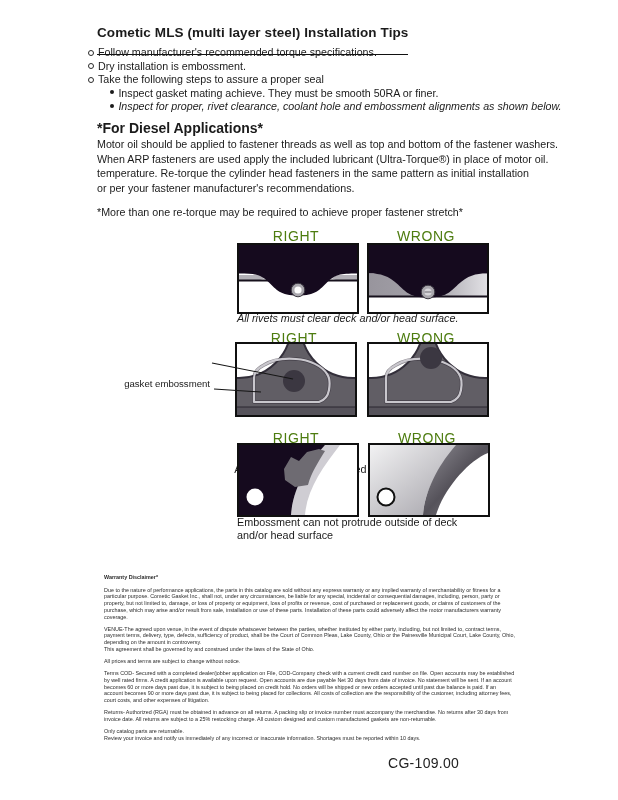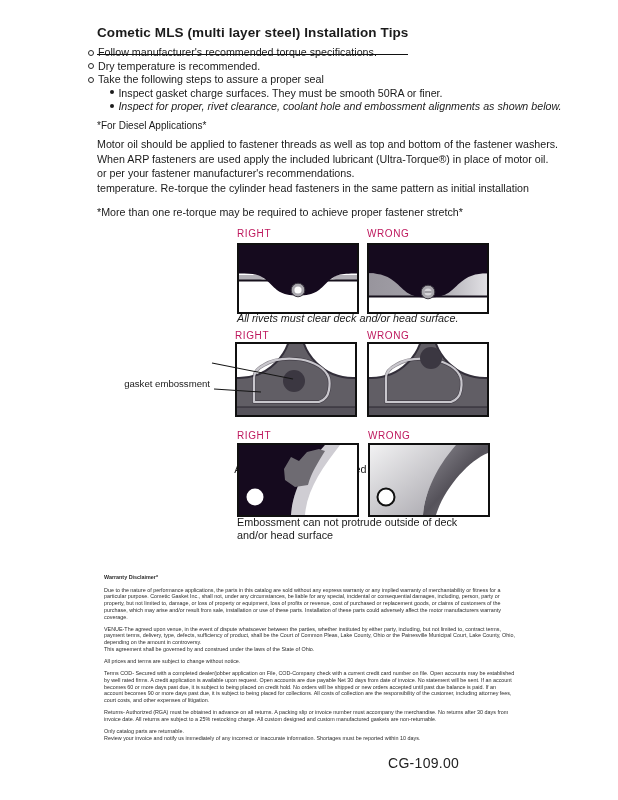--- a/index.html
+++ b/index.html
@@ -10,26 +10,26 @@
   
   .title{left:97px;top:25px;font-size:13.5px;font-weight:bold;letter-spacing:0.1px;}
   .title span{display:inline-block;border-bottom:1.6px solid #111;padding-bottom:14px;}
 
   
   .bullet-row{display:flex;align-items:flex-start;font-size:10.7px;line-height:13px;white-space:nowrap;}
   .marker-open{width:4px;height:4px;border:1.1px solid #2a2a2a;border-radius:50%;margin:3.5px 4px 0 0;flex:none;}
   .marker-fill{width:4.4px;height:4.4px;background:#1b1b1b;border-radius:50%;margin:3.5px 4px 0 0;flex:none;}
 
   
-  .diesel-heading{left:97px;top:120px;font-size:10px;font-weight:normal;}
+  .diesel-heading{left:97px;top:120px;font-size:14px;font-weight:bold;}
   .para{font-size:10.7px;line-height:14.6px;}
   .para div{white-space:nowrap;}
 
   
-  .rw-label{font-size:10px;letter-spacing:0.6px;width:118px;color:#be185d;}
+  .rw-label{font-size:14px;letter-spacing:0.6px;text-align:center;width:118px;color:#4d7c0f;}
   .caption{font-size:10.8px;line-height:12.8px;color:#1b1b1b;}
   .panel{border:2px solid #101010;background:#fff;}
   .panel svg{display:block;}
 
   .ann{font-size:9.6px;line-height:11.4px;text-align:right;color:#1b1b1b;}
 
   
   .legal{left:104px;top:574px;width:412px;font-size:5.4px;line-height:6.7px;color:#2c2c2c;}
   .legal .lp{margin:0 0 5.5px 0;}
   .legal .tight{margin-bottom:0;}
@@ -45,45 +45,45 @@
   <div class="abs title">
     <span>Cometic MLS (multi layer steel) Installation Tips</span>
   </div>
 
   <div class="abs bullet-row" style="left:88px;top:46px;">
     <span class="marker-open"></span>
     <span>Follow manufacturer's recommended torque specifications.</span>
   </div>
   <div class="abs bullet-row" style="left:88px;top:59.5px;">
     <span class="marker-open"></span>
-    <span>Dry temperature is recommended.</span>
+    <span>Dry installation is embossment.</span>
   </div>
   <div class="abs bullet-row" style="left:88px;top:73px;">
     <span class="marker-open"></span>
     <span>Take the following steps to assure a proper seal</span>
   </div>
   <div class="abs bullet-row" style="left:110px;top:86.5px;">
     <span class="marker-fill"></span>
-    <span>Inspect gasket charge surfaces.  They must be smooth 50RA or finer.</span>
+    <span>Inspect gasket mating achieve.  They must be smooth 50RA or finer.</span>
   </div>
   <div class="abs bullet-row" style="left:110px;top:100px;font-style:italic;">
     <span class="marker-fill"></span>
     <span>Inspect for proper, rivet clearance, coolant hole and embossment alignments as shown below.</span>
   </div>
 
   <div class="abs diesel-heading">*For Diesel Applications*</div>
 
   <div class="abs para" style="left:97px;top:137px;">
     <div>Motor oil should be applied to fastener threads as well as top and bottom of the fastener washers.</div>
     <div>When ARP fasteners are used apply the included lubricant (Ultra-Torque®) in place of motor oil.</div>
   </div>
 
   <div class="abs para" style="left:97px;top:166px;">
+    <div>temperature. Re-torque the cylinder head fasteners in the same pattern as initial installation</div>
     <div>or per your fastener manufacturer's recommendations.</div>
-    <div>temperature. Re-torque the cylinder head fasteners in the same pattern as initial installation</div>
   </div>
 
   <div class="abs para" style="left:97px;top:205px;">
     <div>*More than one re-torque may be required to achieve proper fastener stretch*</div>
   </div>
 
   <div class="abs rw-label" style="left:237px;top:228px;">RIGHT</div>
   <div class="abs rw-label" style="left:367px;top:228px;">WRONG</div>
 
   <div class="abs panel" style="left:237px;top:243px;">

